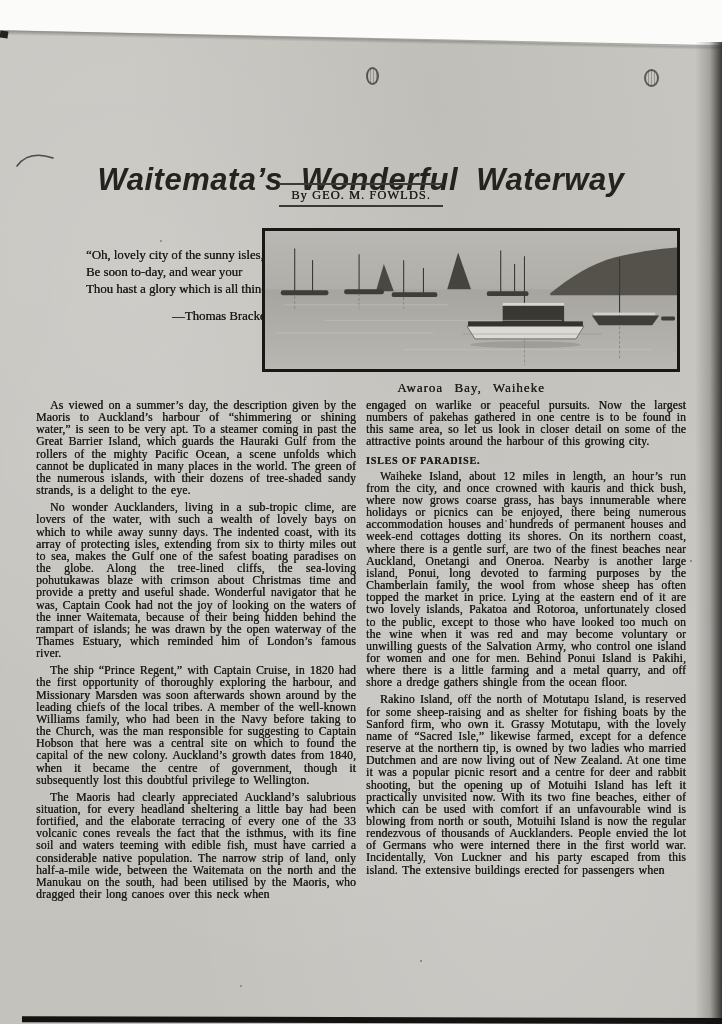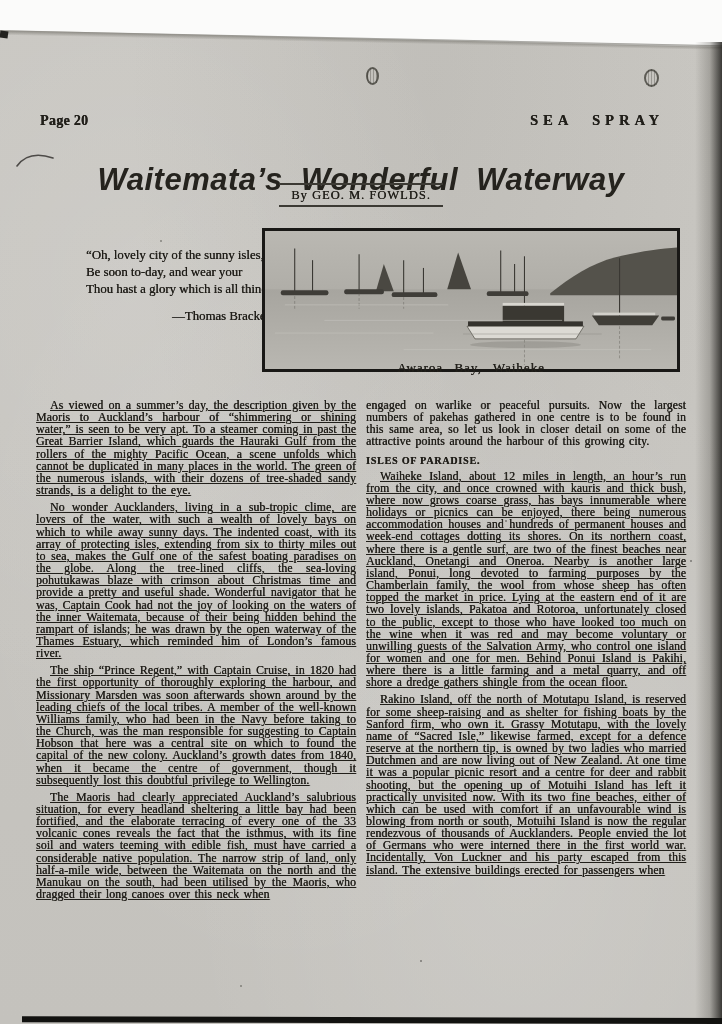--- a/index.html
+++ b/index.html
@@ -58,53 +58,49 @@
   
   .poem{position:absolute;left:86px;top:247px;width:200px;z-index:5;
     font-size:12.8px;line-height:17px;}
   .poem-indent{padding-left:50px;}
   .poem-attr{padding-left:86px;margin-top:10px;}
 
   
   .photo-fig{position:absolute;left:262px;top:228px;margin:0;z-index:5;
     border:3px solid #191816;width:418px;height:144px;background:#b0aea8;}
   .photo-fig svg{display:block;width:100%;height:100%;}
-  .photo-caption{position:absolute;left:262px;top:360px;width:418px;text-align:center;z-index:5;
+  .photo-caption{position:absolute;left:262px;top:380px;width:418px;text-align:center;z-index:5;
     font-size:13px;letter-spacing:1px;word-spacing:7px;}
 
   
   .columns{position:absolute;left:36px;top:399px;width:650px;z-index:5;
     display:flex;gap:10px;}
   .col{width:320px;}
   .para{margin:0 0 5px;font-size:11.8px;line-height:12.15px;text-align:justify;
     letter-spacing:0.1px;word-spacing:1.4px;}
-  .para.indent{text-indent:14px;text-decoration:underline;}
+  .para.indent{text-indent:14px;}
   .section-heading{margin:7px 0 4px;font-size:10px;letter-spacing:0.8px;font-weight:bold;}
 </style>
 </head>
 <body>
 
 <div class="scan">
 
   <div class="specks"></div>
   <div class="scanner-strip"></div>
   <div class="page-edge-line"></div>
   <div class="corner-sliver"></div>
   <div class="right-shadow"></div>
   <div class="bottom-band"></div>
   <div class="staple staple-1"></div>
   <div class="staple staple-2"></div>
   <svg class="pen-mark" width="42" height="22">
     <path d="M3,16 C11,5 24,3 39,8" fill="none" stroke="rgba(45,43,40,0.8)" stroke-width="1.6" stroke-linecap="round"></path>
   </svg>
 
-  <div class="header-row ink">
-    <span class="page-number">Page 20</span>
-    <span class="magazine-title">SEA  SPRAY</span>
-  </div>
 
   <h1 class="article-title">Waitemata’s Wonderful Waterway</h1>
   <div class="byline-wrap">
     <span class="byline ink">By GEO. M. FOWLDS.</span>
   </div>
 
   <div class="poem ink">
     <div class="poem-line">“Oh, lovely city of the sunny isles,</div>
     <div class="poem-line">Be soon to-day, and wear your</div>
     <div class="poem-line">Thou hast a glory which is all thine</div>

